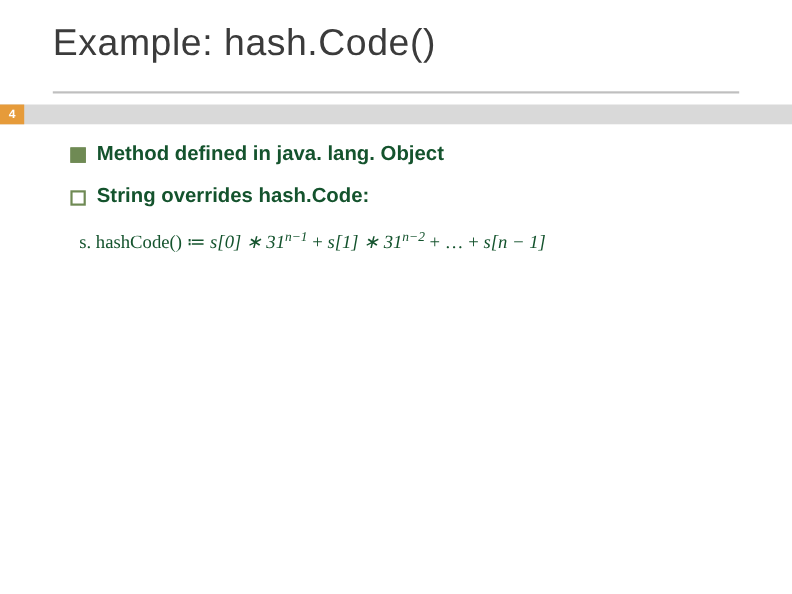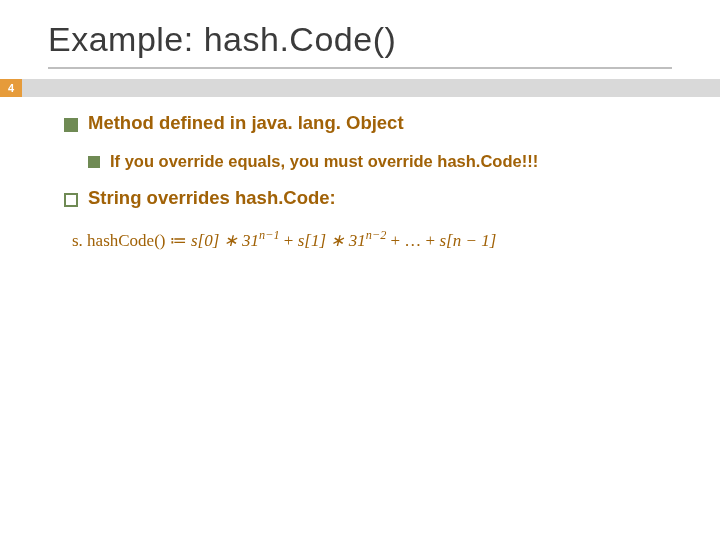--- a/index.html
+++ b/index.html
@@ -2,21 +2,21 @@
 <html><head>
 <meta charset="utf-8">
 <style>
   * { margin: 0; padding: 0; box-sizing: border-box; }
   html, body { width: 720px; height: 540px; background: #fff; font-family: "Segoe UI", "Trebuchet MS", Arial, sans-serif; }
   .slide { width: 720px; height: 540px; position: relative; }
   .title {
     font-size: 34px;
     font-weight: 400;
     color: #3b3b3b;
-    padding: 20px 0 8px 48px;
+    padding: 20px 0 24px 48px;
     letter-spacing: 0.5px;
   }
   .title-rule {
     border: none;
     border-top: 2px solid #bfbfbf;
     margin: 0 48px 10px 48px;
   }
   .page-bar {
     width: 100%;
     height: 18px;
@@ -30,21 +30,21 @@
     padding: 0 8px;
     background: #e69b3a;
     color: #fff;
     font-size: 11px;
     line-height: 18px;
     font-weight: 600;
   }
   .content {
     padding: 14px 48px 0 64px;
     font-size: 18.5px;
-    color: #a16207;
+    color: #14532d;
     line-height: 1.35;
   }
   .b1 { position: relative; padding-left: 24px; margin-bottom: 14px; font-weight: 600; }
   .b1::before {
     content: "";
     position: absolute;
     left: 0; top: 0.38em;
     width: 10px; height: 10px;
     border: 2px solid #6f8a54;
     background: transparent;
@@ -76,21 +76,20 @@
 
 <div class="slide">
   <div class="title">Example: hash.Code()</div>
   <hr class="title-rule">
   <div class="page-bar">
     <div class="page-num">4</div>
   </div>
 
   <div class="content">
     <div class="b1 filled">Method defined in java. lang. Object</div>
-    <div class="b2">If you override equals, you must override hash.Code!!!</div>
     <div class="b1">String overrides hash.Code:</div>
 
     <div class="formula">
       <span class="norm">s. hashCode() ≔ </span>
       <span class="it">s[0] ∗ 31</span><sup>n−1</sup>
       <span class="norm"> + </span>
       <span class="it">s[1] ∗ 31</span><sup>n−2</sup>
       <span class="norm"> + … + </span>
       <span class="it">s[n − 1]</span>
     </div>

